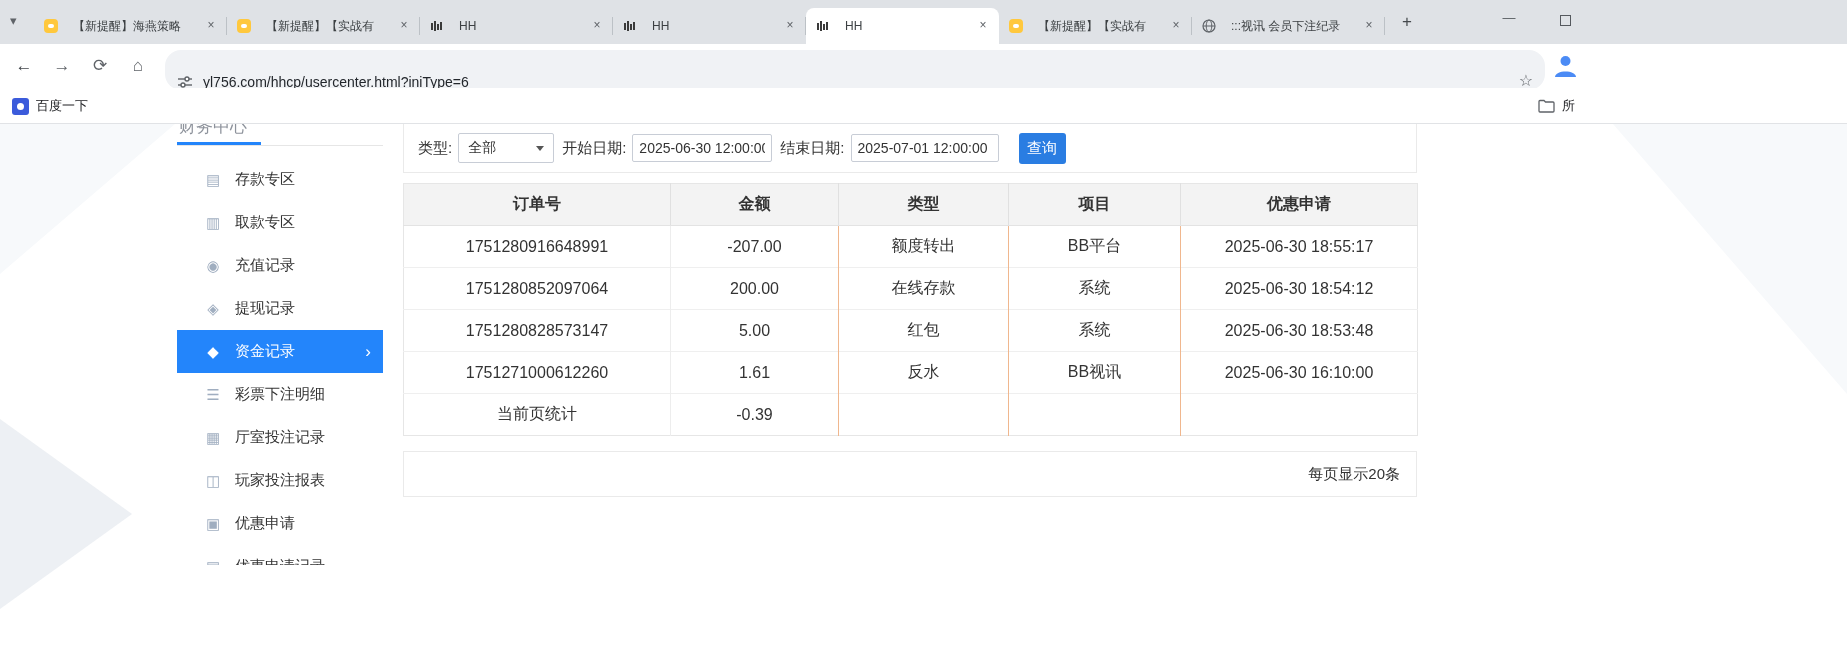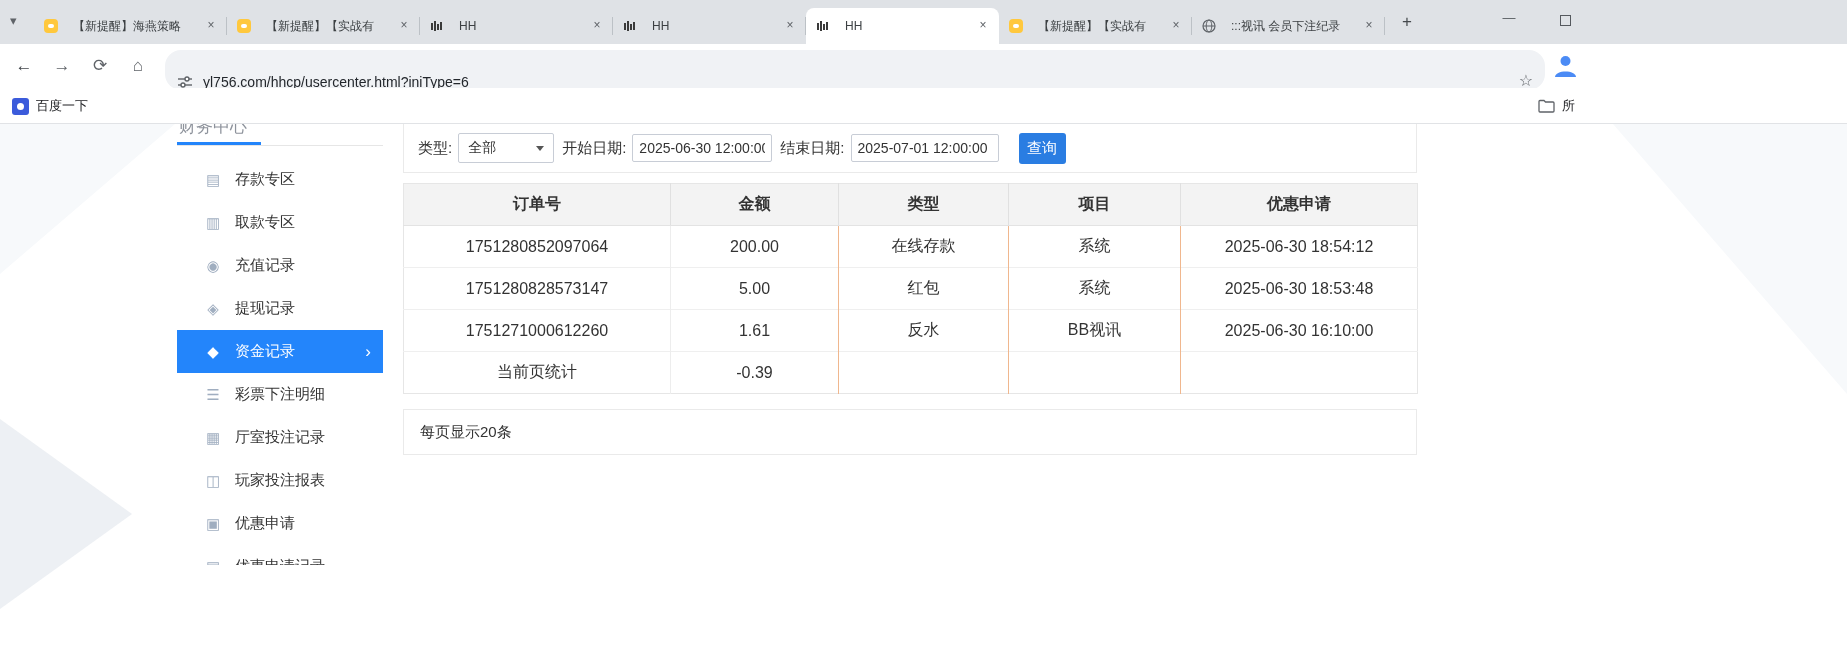--- a/index.html
+++ b/index.html
@@ -91,21 +91,21 @@
                   border:1px solid #e6e6e6; font-size:16px; color:#333; }
   table.records th { height:42px; background:#f3f3f3; font-weight:bold; text-align:center;
                      border-right:1px solid #e0e0e0; border-bottom:1px solid #e3e3e3; }
   table.records th:last-child { border-right:none; }
   table.records td { height:42px; text-align:center; background:#fff;
                      border-top:1px solid #efefef; border-right:1px solid #f0b78e; }
   table.records td:first-child { border-right:1px solid #ededed; }
   table.records td:last-child { border-right:none; }
 
   .footer-box { margin-top:15px; height:46px; border:1px solid #eaeaea; display:flex; align-items:center;
-                justify-content:space-between; padding:0 16px; font-size:15px; color:#333; }
+                justify-content:flex-end; padding:0 16px; font-size:15px; color:#333; }
   .pager { display:flex; align-items:center; gap:11px; }
   .pg-total { color:#666; }
   .pg-link { color:#3a6fd1; cursor:pointer; }
   .pg-current { width:20px; height:20px; line-height:19px; text-align:center; background:#93afe0;
                 border:1px solid #6b8cc8; color:#fff; font-size:13px; cursor:pointer; }
   .jump-input { width:30px; height:22px; border:1px solid #88a4d4; border-radius:2px; }
 </style>
 </head>
 <body>
 
@@ -294,20 +294,27 @@
           <tr>
             <th>订单号</th>
             <th>金额</th>
             <th>类型</th>
             <th>项目</th>
             <th>优惠申请</th>
           </tr>
         </thead>
         <tbody>
           <tr>
+            <td>1751280916648991</td>
+            <td>-207.00</td>
+            <td>额度转出</td>
+            <td>BB平台</td>
+            <td>2025-06-30 18:55:17</td>
+          </tr>
+          <tr>
             <td>1751280852097064</td>
             <td>200.00</td>
             <td>在线存款</td>
             <td>系统</td>
             <td>2025-06-30 18:54:12</td>
           </tr>
           <tr>
             <td>1751280828573147</td>
             <td>5.00</td>
             <td>红包</td>

